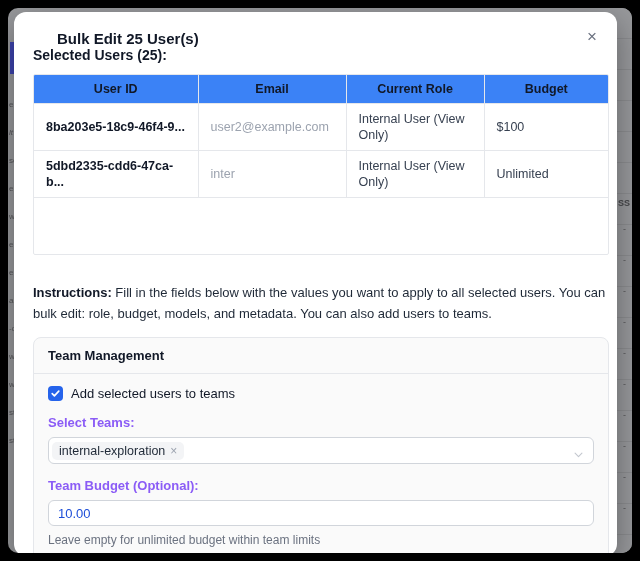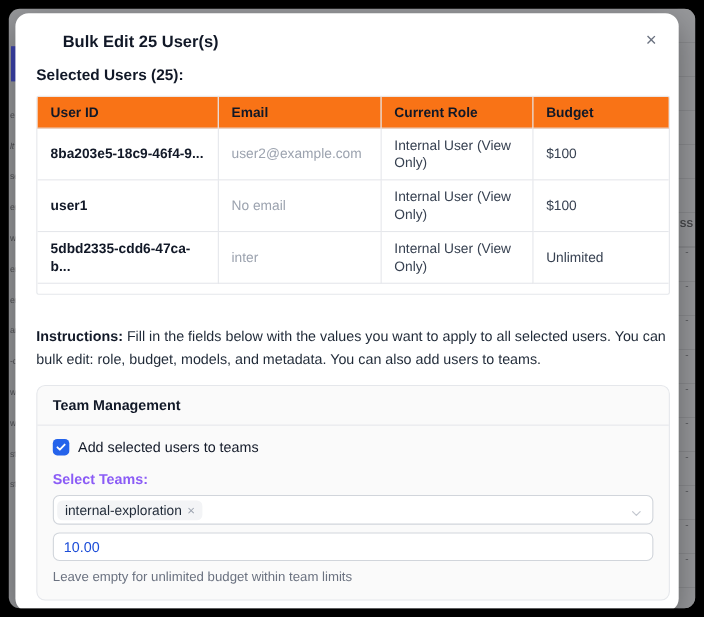--- a/index.html
+++ b/index.html
@@ -28,30 +28,30 @@
   .modal {
     position:absolute; left:6px; top:4px; width:603px; height:544px;
     background:#fff; border-radius:12px;
     box-shadow:0 10px 30px rgba(0,0,0,.35);
     padding:18px 10px 0 19px;
     overflow:hidden;
   }
   .modal-header { display:flex; align-items:flex-start; justify-content:space-between; padding-right:8px; }
   .modal-title { font-size:15px; font-weight:bold; color:#111827;margin-left:24px; }
   .close-btn { font-size:17px; color:#6b7280; line-height:14px; cursor:pointer; background:none; border:none; padding:0 2px; }
-  .selected-label { margin-top:13px; font-size:14px; font-weight:bold; color:#111827; }
+  .selected-label { font-size:14px; font-weight:bold; color:#111827; }
 
   .table-wrap {
     margin-top:11px; width:576px; height:181px; overflow:hidden;
     border:1px solid #e5e7eb; border-radius:2px;
   }
   table { border-collapse:collapse; table-layout:fixed; width:574px; font-size:12.5px; }
   col.c1{width:164px} col.c2{width:148px} col.c3{width:138px} col.c4{width:124px}
   th {
-    background:#f97316; text-align:left; font-size:12.5px; font-weight:bold; color:#111827;
+    background:#3b82f6; text-align:center; font-size:12.5px; font-weight:bold; color:#111827;
     padding:7px 12px; border-right:1px solid #e5e7eb; border-bottom:1px solid #e5e7eb;
   }
   td {
     padding:7px 12px; border-right:1px solid #e5e7eb; border-bottom:1px solid #e5e7eb;
     color:#374151; vertical-align:middle; line-height:16px;
   }
   th:last-child, td:last-child { border-right:none; }
   tr.shaded td { background:#fafafa; }
   td.uid { font-weight:bold; color:#111827; }
   td.email { color:#9ca3af; word-break:break-all; }
@@ -152,26 +152,20 @@
             </tr>
           </thead>
         <tbody>
             <tr>
               <td class="uid">8ba203e5-18c9-46f4-9...</td>
               <td class="email">user2@example.com</td>
               <td class="role">Internal User (View Only)</td>
               <td class="budget">$100</td>
             </tr>
             <tr>
-              <td class="uid">user1</td>
-              <td class="email">No email</td>
-              <td class="role">Internal User (View Only)</td>
-              <td class="budget">$100</td>
-            </tr>
-            <tr>
               <td class="uid">5dbd2335-cdd6-47ca-b...</td>
               <td class="email">inter</td>
               <td class="role">Internal User (View Only)</td>
               <td class="budget">Unlimited</td>
             </tr>
           </tbody>
       </table>
     </div>
 
     <div class="instructions">
@@ -197,20 +191,21 @@
             <span>internal-exploration</span>
             <span class="tag-x">×</span>
           </span>
           <span class="chevron">
             <svg width="11" height="11" viewBox="0 0 16 16">
                 <path d="M3 6l5 5 5-5" stroke="#c3c7cf" stroke-width="1.6" fill="none" stroke-linecap="round" stroke-linejoin="round"></path>
               </svg>
           </span>
         </div>
 
+        <div class="field-label">Team Budget (Optional):</div>
         <input class="text-input" type="text" value="10.00" style="">
         <div class="helper">Leave empty for unlimited budget within team limits</div>
 
         
       </div>
     </div>
   </div>
 </div>
 
 </body></html>

